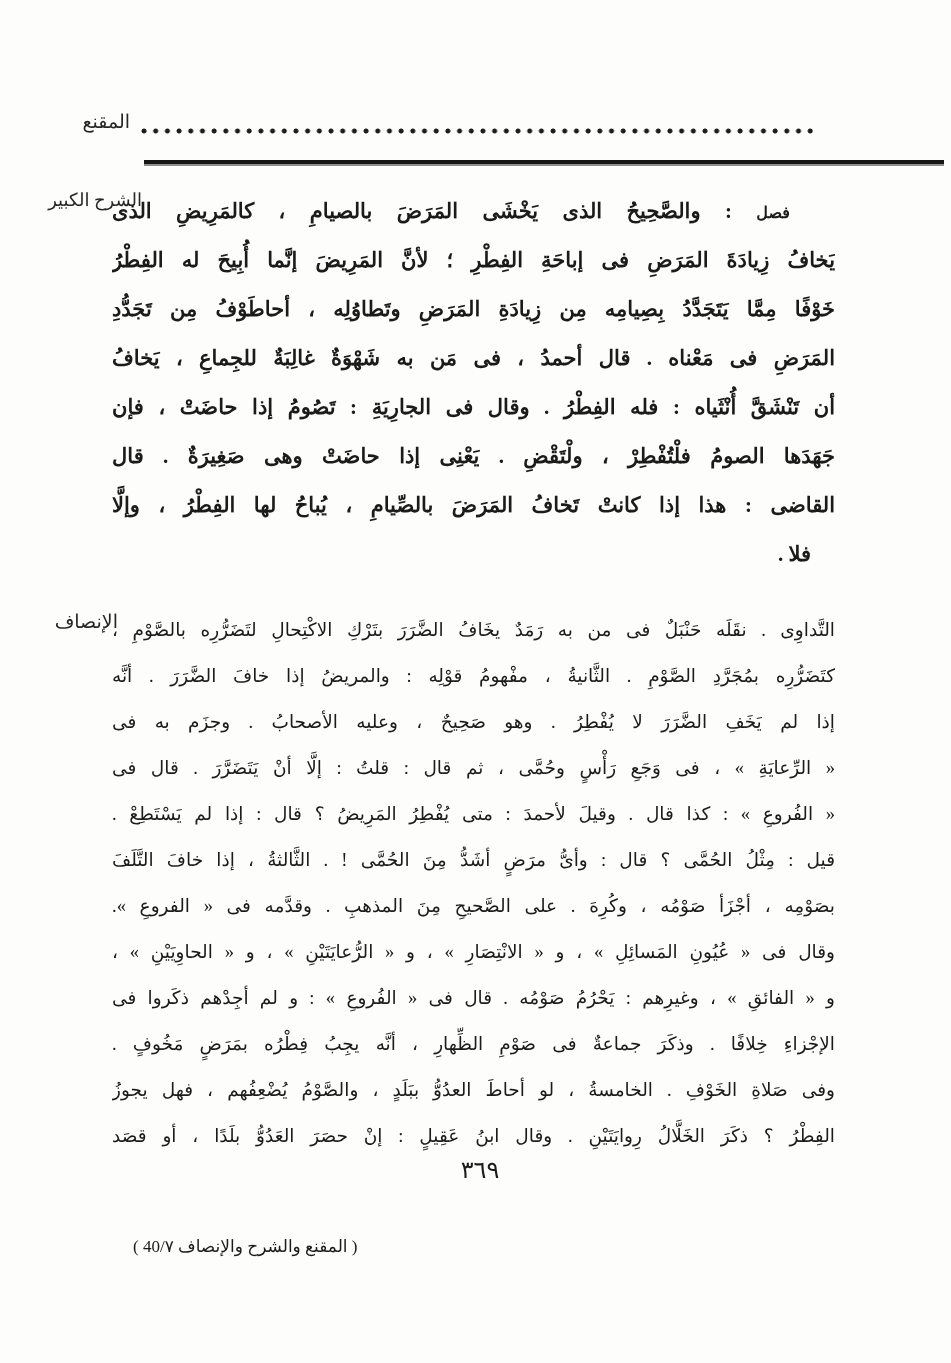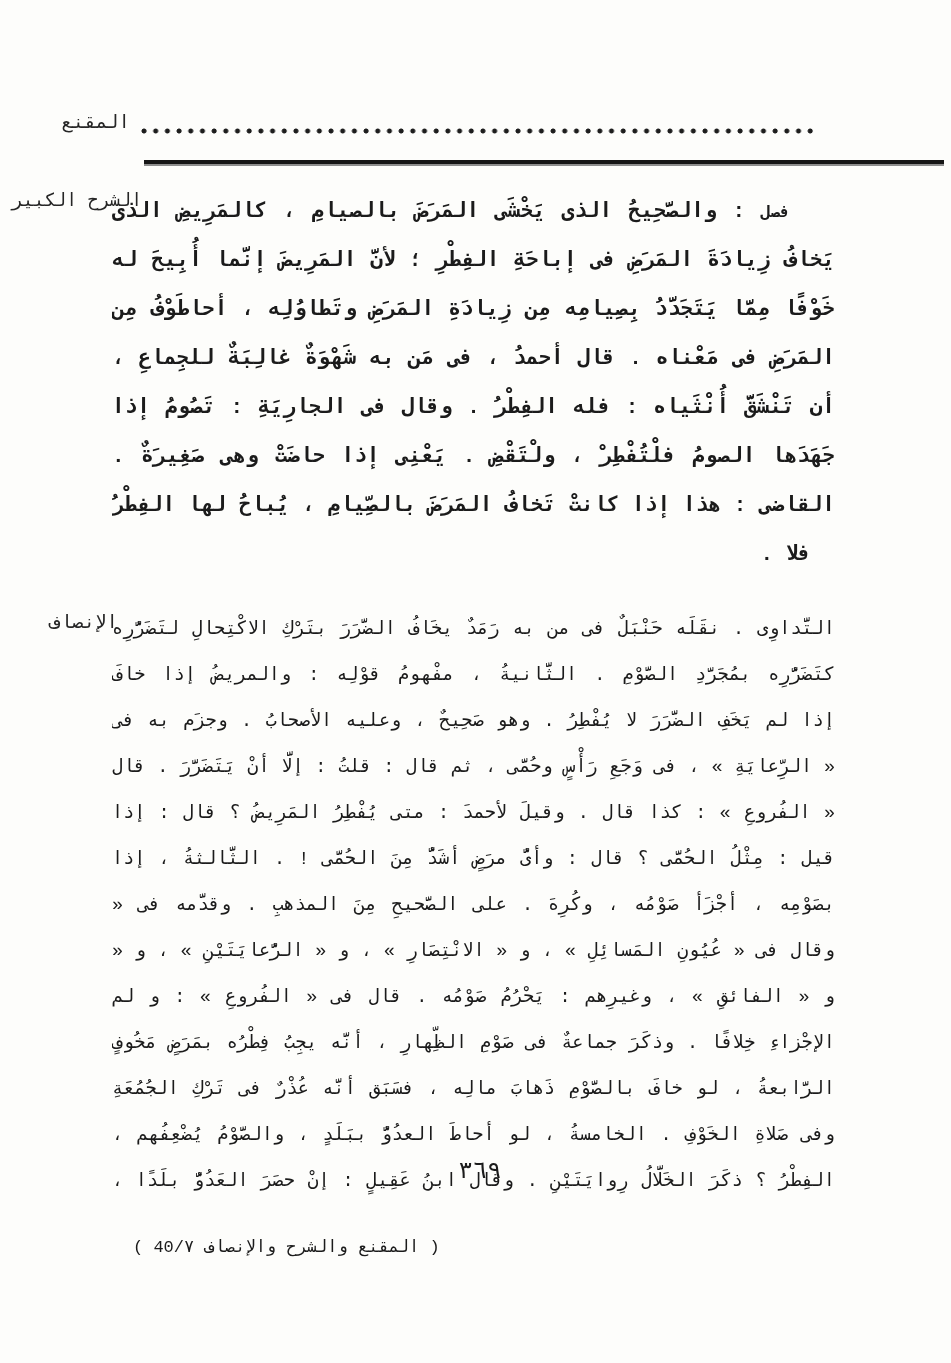--- a/index.html
+++ b/index.html
@@ -1,21 +1,21 @@
 <!DOCTYPE html>
 <html lang="ar"><head>
 <meta charset="utf-8">
 <style>
   html, body { margin: 0; padding: 0; background: #ffffff; }
   .page {
     position: relative;
     width: 951px;
     height: 1363px;
     background: #fdfdfb;
-    font-family: Liberation Mono, monospace;
+    font-family: Liberation Serif, serif;
     color: #1b1b1b;
     overflow: hidden;
   }
   .margin-label {
     position: absolute;
     direction: rtl;
     text-align: right;
     color: #262626;
     white-space: nowrap;
   }
@@ -110,21 +110,20 @@
     <div class="bline">التَّداوِى . نقَلَه حَنْبَلٌ فى من به رَمَدٌ يخَافُ الضَّرَرَ بتَرْكِ الاكْتِحالِ لتَضَرُّرِه بالصَّوْمِ ،</div>
     <div class="bline">كتَضَرُّرِه بمُجَرَّدِ الصَّوْمِ . الثَّانيةُ ، مفْهومُ قوْلِه : والمريضُ إذا خافَ الضَّرَرَ . أنَّه</div>
     <div class="bline">إذا لم يَخَفِ الضَّرَرَ لا يُفْطِرُ . وهو صَحِيحٌ ، وعليه الأصحابُ . وجزَم به فى</div>
     <div class="bline">« الرِّعايَةِ » ، فى وَجَعِ رَأْسٍ وحُمَّى ، ثم قال : قلتُ : إلَّا أنْ يَتَضَرَّرَ . قال فى</div>
     <div class="bline">« الفُروعِ » : كذا قال . وقيلَ لأحمدَ : متى يُفْطِرُ المَرِيضُ ؟ قال : إذا لم يَسْتَطِعْ .</div>
     <div class="bline">قيل : مِثْلُ الحُمَّى ؟ قال : وأىُّ مرَضٍ أشَدُّ مِنَ الحُمَّى ! . الثَّالثةُ ، إذا خافَ التَّلَفَ</div>
     <div class="bline">بصَوْمِه ، أجْزَأ صَوْمُه ، وكُرِهَ . على الصَّحيحِ مِنَ المذهبِ . وقدَّمه فى « الفروعِ ».</div>
     <div class="bline">وقال فى « عُيُونِ المَسائِلِ » ، و « الانْتِصَارِ » ، و « الرُّعايَتَيْنِ » ، و « الحاوِيَيْنِ » ،</div>
     <div class="bline">و « الفائقِ » ، وغيرِهم : يَحْرُمُ صَوْمُه . قال فى « الفُروعِ » : و لم أجِدْهم ذكَروا فى</div>
     <div class="bline">الإجْزاءِ خِلافًا . وذكَرَ جماعةٌ فى صَوْمِ الظِّهارِ ، أنَّه يجِبُ فِطْرُه بمَرَضٍ مَخُوفٍ .</div>
-    <div class="bline">الرَّابعةُ ، لو خافَ بالصَّوْمِ ذَهابَ مالِه ، فسَبَق أنَّه عُذْرٌ فى تَرْكِ الجُمُعَةِ والجَماعَةِ</div>
     <div class="bline">وفى صَلاةِ الخَوْفِ . الخامسةُ ، لو أحاطَ العدُوُّ ببَلَدٍ ، والصَّوْمُ يُضْعِفُهم ، فهل يجوزُ</div>
     <div class="bline">الفِطْرُ ؟ ذكَرَ الخَلَّالُ رِوايَتَيْنِ . وقال ابنُ عَقِيلٍ : إنْ حصَرَ العَدُوُّ بلَدًا ، أو قصَد</div>
   </div>
 
   <div class="footer-num">٣٦٩</div>
 
   <div class="footer-ref">( المقنع والشرح والإنصاف 40/٧ )</div>
 
 </div>
 

